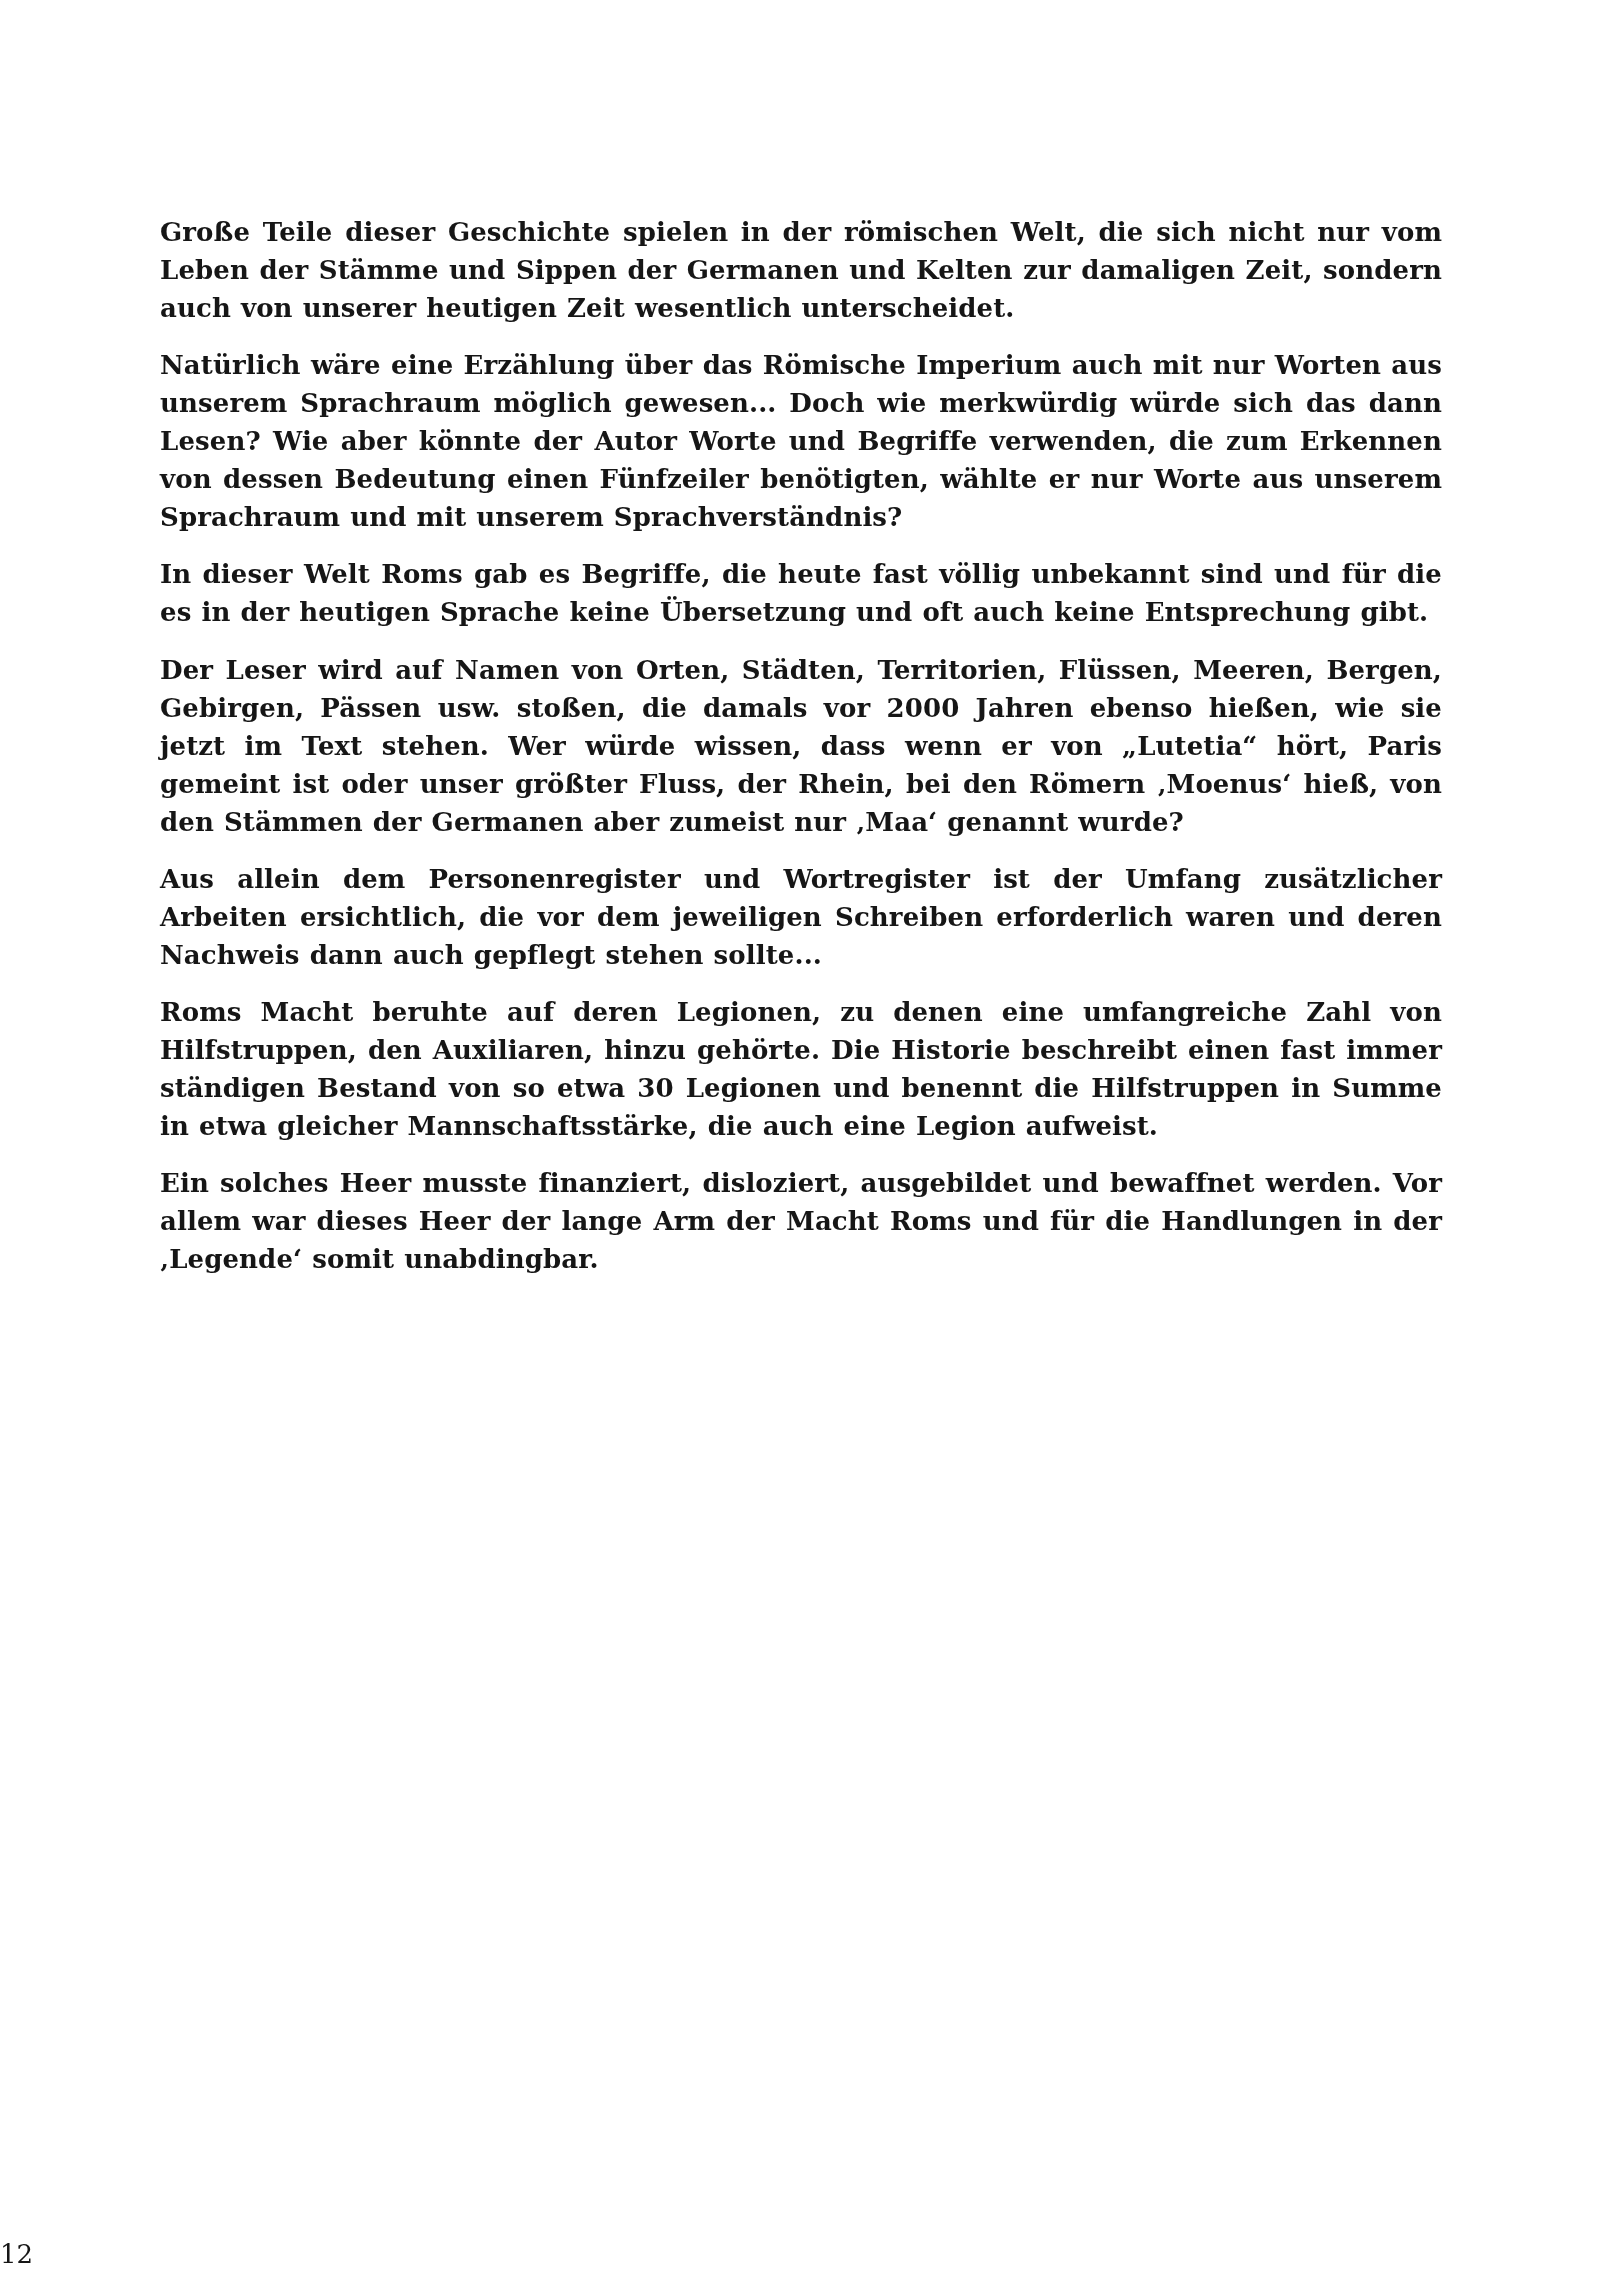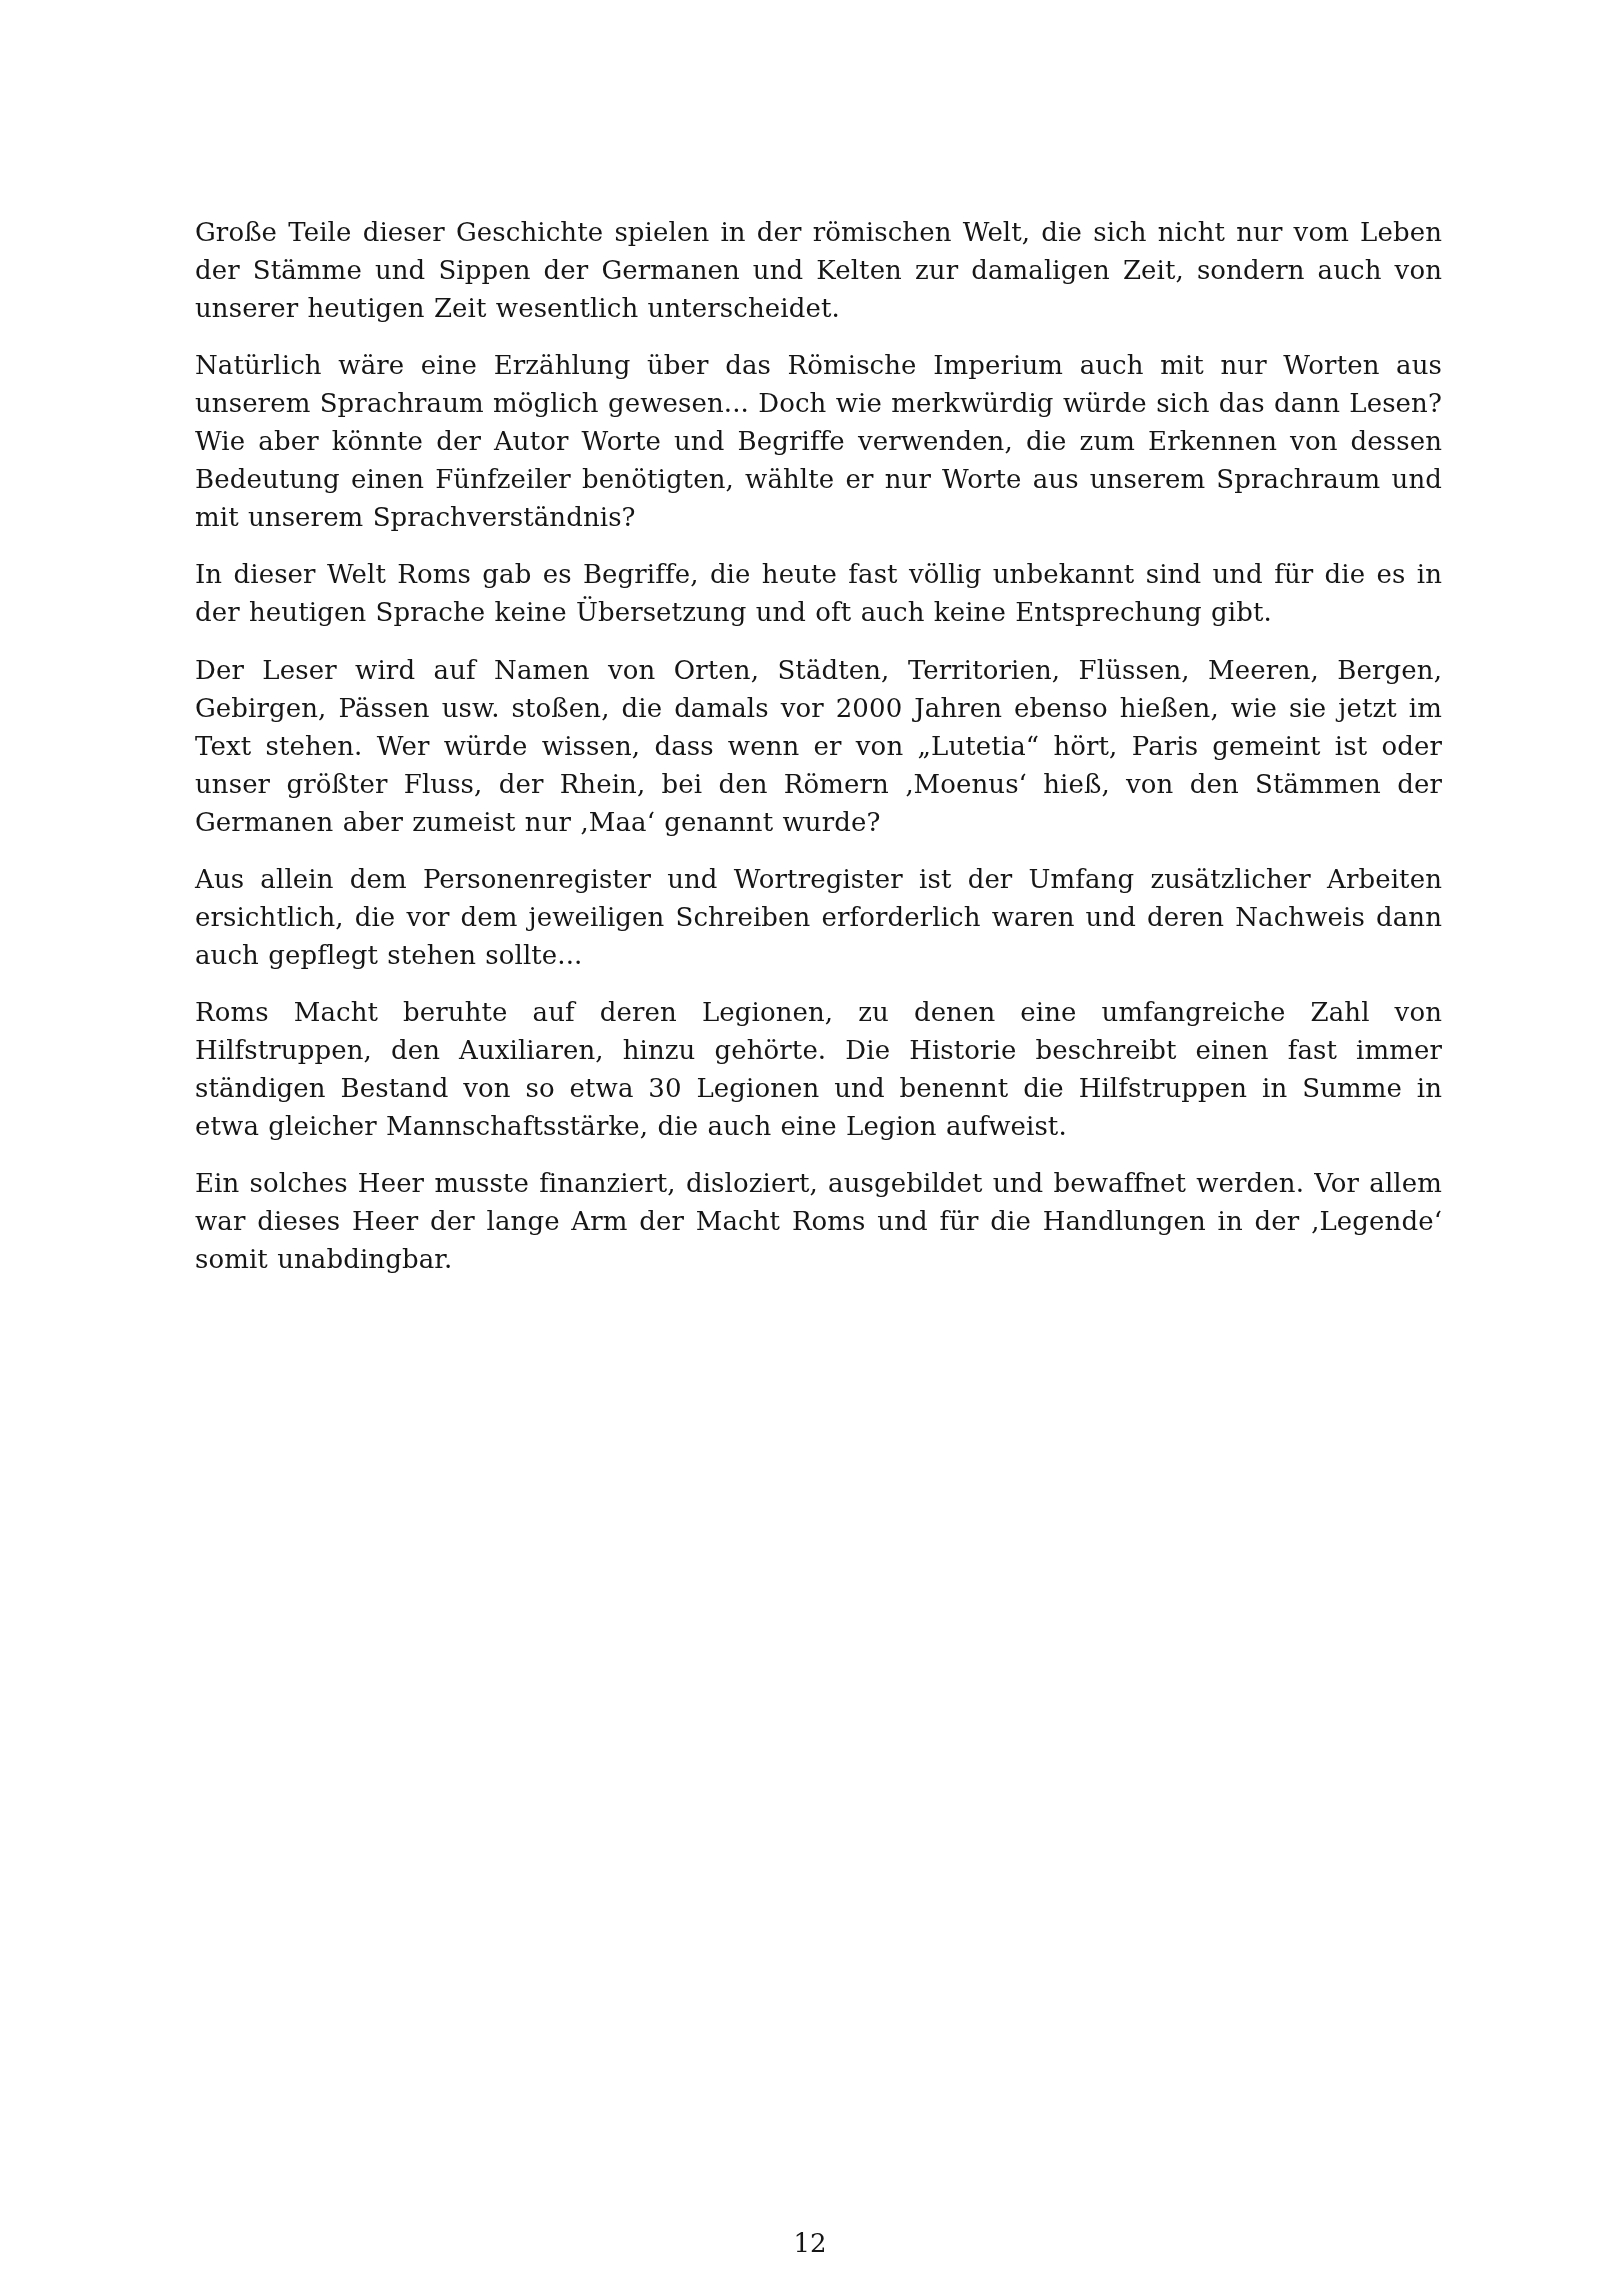--- a/index.html
+++ b/index.html
@@ -13,37 +13,38 @@
     height: 2295px;
     background: #ffffff;
     font-family: "DejaVu Serif", "Liberation Serif", serif;
     color: #161616;
     box-sizing: border-box;
     overflow: hidden;
   }
   .content {
     position: absolute;
     top: 214px;
-    left: 195px;
+    left: 160px;
     right: 178px;
+    font-weight: bold;
   }
   .content p {
     margin: 0 0 19.4px 0;
     font-size: 26px;
     line-height: 1.46;
     text-align: justify;
     letter-spacing: 0.1px;
     word-spacing: 0.9px;
   }
   .page-number {
     position: absolute;
-    bottom: 36px;
+    bottom: 25px;
     left: 0;
     width: 100%;
-    text-align: center;
+    text-align: left;
     font-size: 26px;
     line-height: 1.2;
   }
 </style>
 </head>
 <body>
 
 <div class="page">
   <div class="content">
     <p>Große Teile dieser Geschichte spielen in der römischen Welt, die sich nicht nur vom Leben der Stämme und Sippen der Germanen und Kelten zur damaligen Zeit, sondern auch von unserer heutigen Zeit wesentlich unterscheidet.</p>

